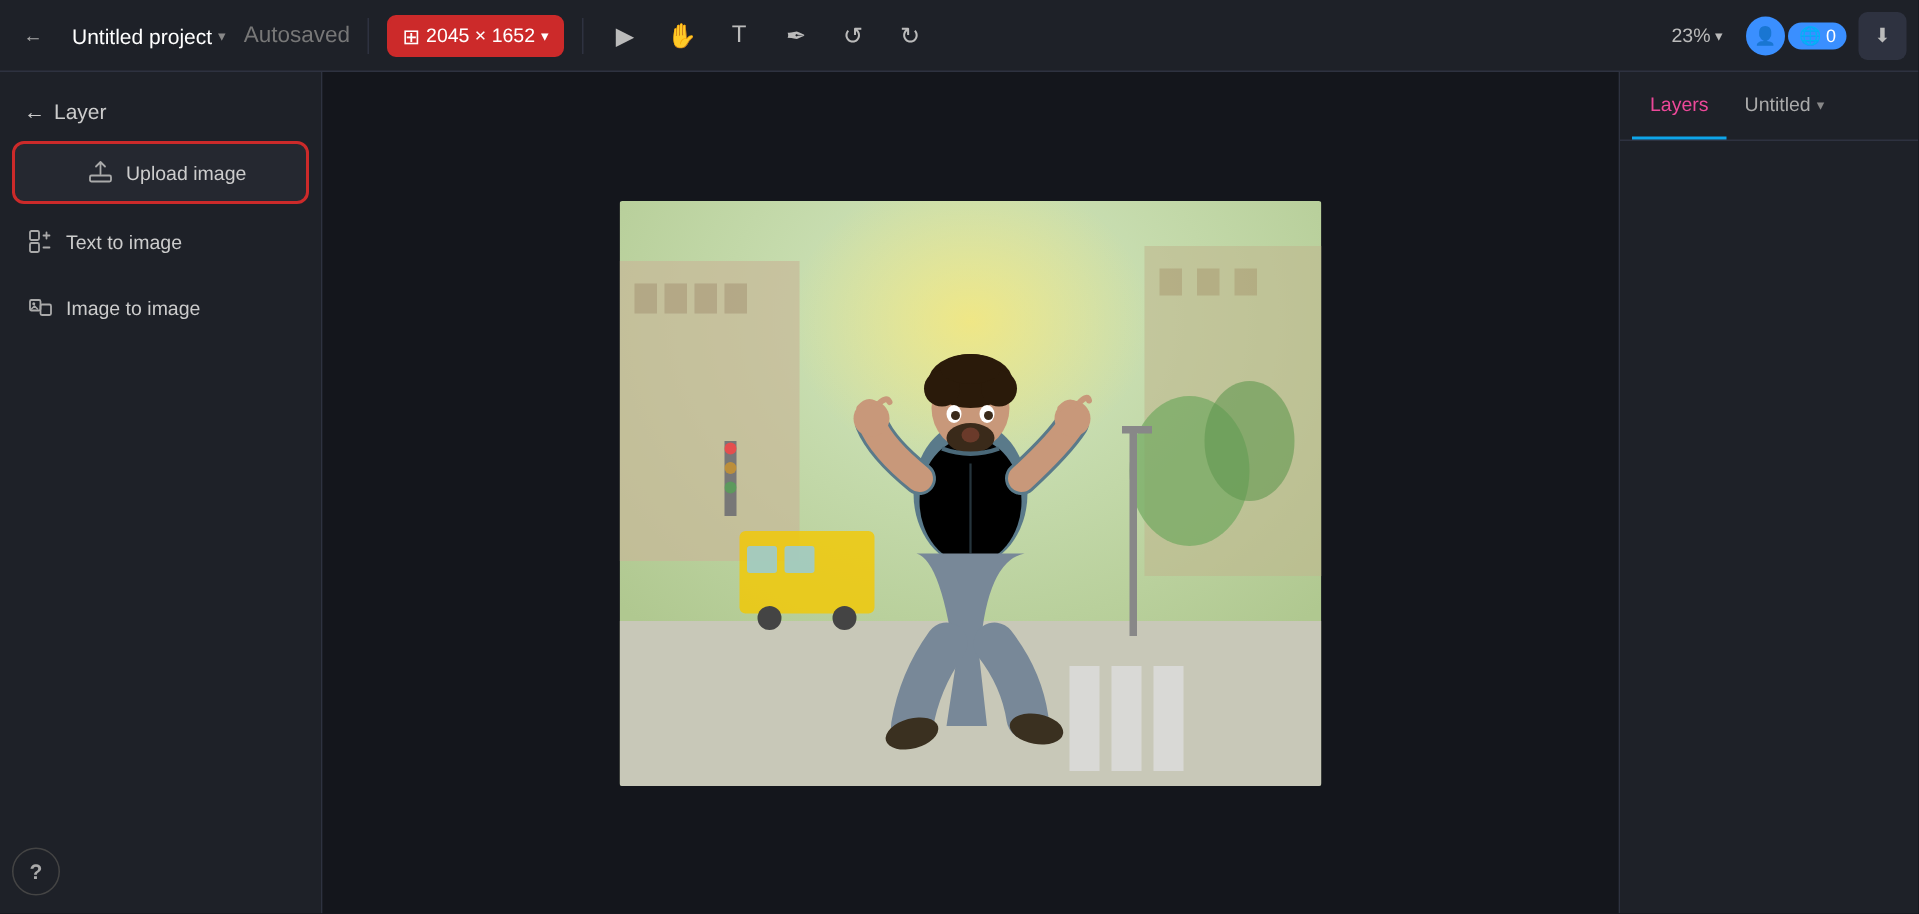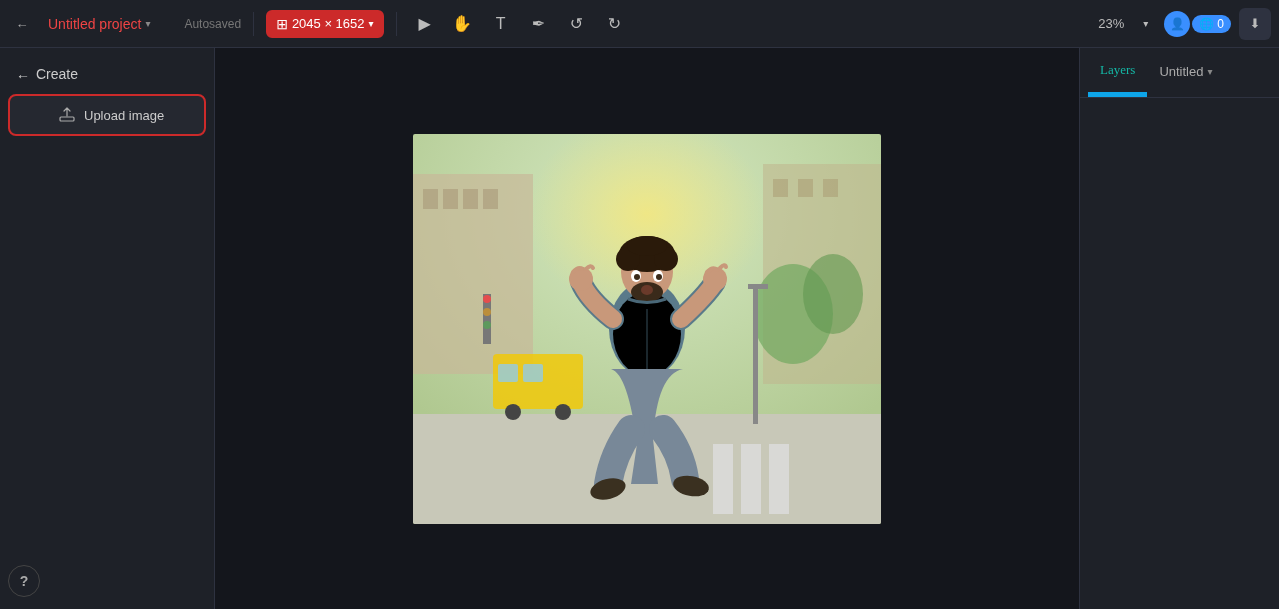--- a/index.html
+++ b/index.html
@@ -28,44 +28,44 @@
     }
     .topbar-back {
       width: 28px; height: 28px;
       display: flex; align-items: center; justify-content: center;
       color: #aaa; cursor: pointer; border-radius: 4px;
     }
     .topbar-project {
       display: flex; align-items: center; gap: 4px;
       cursor: pointer; padding: 4px 6px; border-radius: 4px;
     }
-    .topbar-project-name { font-weight: 500; font-size: 14px; color: #ef4444; }
+    .topbar-project-name { font-weight: 500; font-size: 14px; color: #ffffff; }
     .topbar-chevron { color: #888; font-size: 10px; }
-    .autosaved { color: #777; font-size: 12px; margin-left: 22px; }
+    .autosaved { color: #777; font-size: 15px; margin-left: 0; }
 
     .topbar-sep { width: 1px; height: 24px; background: #2e3240; margin: 0 6px; }
 
     .canvas-size-btn {
       display: flex; align-items: center; gap: 4px;
       background: #cc2a2a; border: 2px solid #cc2a2a;
       border-radius: 6px; padding: 4px 8px; cursor: pointer;
       color: #fff; font-size: 13px;
     }
     .canvas-tool-btn {
       width: 32px; height: 32px;
       display: flex; align-items: center; justify-content: center;
       border-radius: 5px; cursor: pointer; color: #bbb; font-size: 16px;
     }
 
     .topbar-right {
       margin-left: auto;
       display: flex; align-items: center; gap: 8px;
     }
     .zoom-btn {
-      display: flex; align-items: center; gap: 19px;
+      display: flex; align-items: center; gap: 3px;
       cursor: pointer; padding: 4px 8px; border-radius: 4px; color: #bbb; font-size: 13px;
     }
     .user-badge {
       background: #3a8fff; border-radius: 50%; width: 26px; height: 26px;
       display: flex; align-items: center; justify-content: center; font-size: 11px; font-weight: bold; color: #fff;
     }
     .notif-badge {
       background: #3a8fff; border-radius: 12px; padding: 2px 7px;
       font-size: 12px; display: flex; align-items: center; gap: 3px; color: #fff;
     }
@@ -158,23 +158,22 @@
     }
     .right-tab {
       padding: 14px 12px;
       cursor: pointer;
       color: #aaa;
       font-size: 13px;
       border-bottom: 2px solid transparent;
       display: flex; align-items: center; gap: 4px;
     }
     .right-tab.active {
-      color: #14b8a6;
-      border-bottom: 5px solid #0ea5e9;
-      font-family: Liberation Serif, serif;
+      color: #ec4899;
+      border-bottom: 2px solid #0ea5e9;
     }
     .right-tab-chevron { font-size: 10px; color: #888; }
 
     .layers-content {
       padding: 10px 8px;
       display: flex;
       flex-direction: column;
       gap: 4px;
     }
     .layer-item {
@@ -258,34 +257,56 @@
       <span>⬇</span>
     </div>
   </div>
 </div>
 
 <div class="main">
 
   <div class="left-panel">
     <div class="create-header">
       <span>←</span>
-      <span>Create</span>
+      <span>Layer</span>
     </div>
 
     <div class="panel-item highlighted">
       <span class="panel-item-icon">
         <svg width="16" height="16" viewBox="0 0 16 16" fill="none">
           <rect x="1" y="10" width="14" height="4" rx="1" stroke="#aaa" stroke-width="1.2" fill="none"></rect>
           <path d="M8 1v8M5 4l3-3 3 3" stroke="#aaa" stroke-width="1.2" stroke-linecap="round" stroke-linejoin="round"></path>
         </svg>
       </span>
       <span>Upload image</span>
     </div>
 
-
+    <div class="panel-item">
+      <span class="panel-item-icon">
+        <svg width="16" height="16" viewBox="0 0 16 16" fill="none">
+          <rect x="1" y="1" width="6" height="6" rx="1" stroke="#aaa" stroke-width="1.2" fill="none"></rect>
+          <path d="M10 4h4M12 2v4" stroke="#aaa" stroke-width="1.2" stroke-linecap="round"></path>
+          <rect x="1" y="9" width="6" height="6" rx="1" stroke="#aaa" stroke-width="1.2" fill="none"></rect>
+          <path d="M10 12h4" stroke="#aaa" stroke-width="1.2" stroke-linecap="round"></path>
+        </svg>
+      </span>
+      <span>Text to image</span>
+    </div>
+
+    <div class="panel-item">
+      <span class="panel-item-icon">
+        <svg width="16" height="16" viewBox="0 0 16 16" fill="none">
+          <rect x="1" y="3" width="7" height="7" rx="1" stroke="#aaa" stroke-width="1.2" fill="none"></rect>
+          <rect x="8" y="6" width="7" height="7" rx="1" stroke="#aaa" stroke-width="1.2" fill="none"></rect>
+          <circle cx="3.5" cy="5.5" r="1" fill="#aaa"></circle>
+          <path d="M2 9l2-2 2 2" stroke="#aaa" stroke-width="1" stroke-linecap="round" stroke-linejoin="round"></path>
+        </svg>
+      </span>
+      <span>Image to image</span>
+    </div>
 
     <div class="left-bottom">
       <div class="help-btn">
         <span>?</span>
       </div>
     </div>
   </div>
 
   <div class="canvas-area">
     <div class="canvas-image-wrapper">

